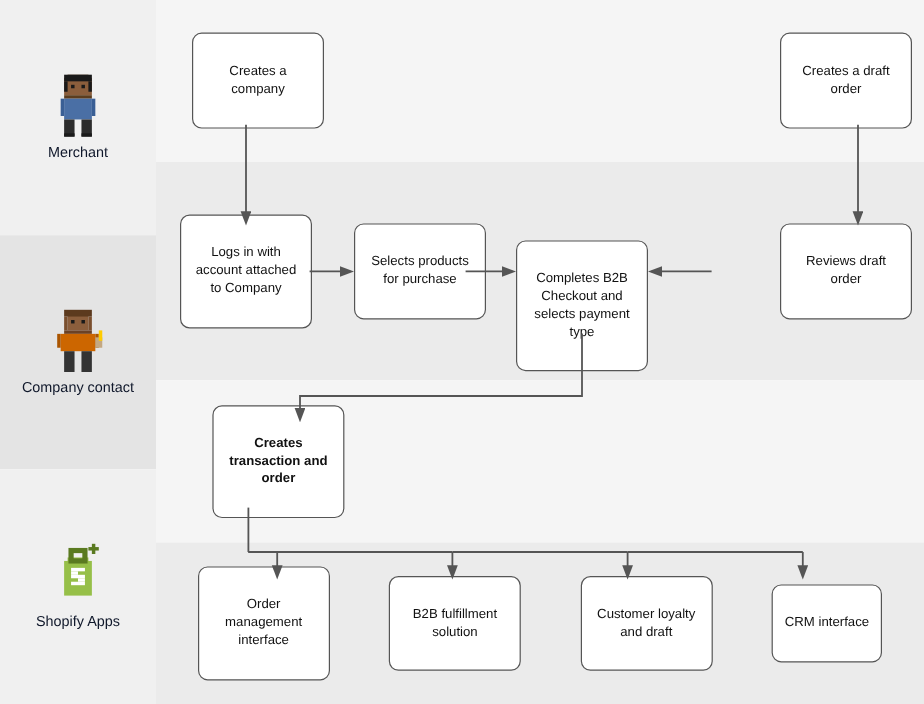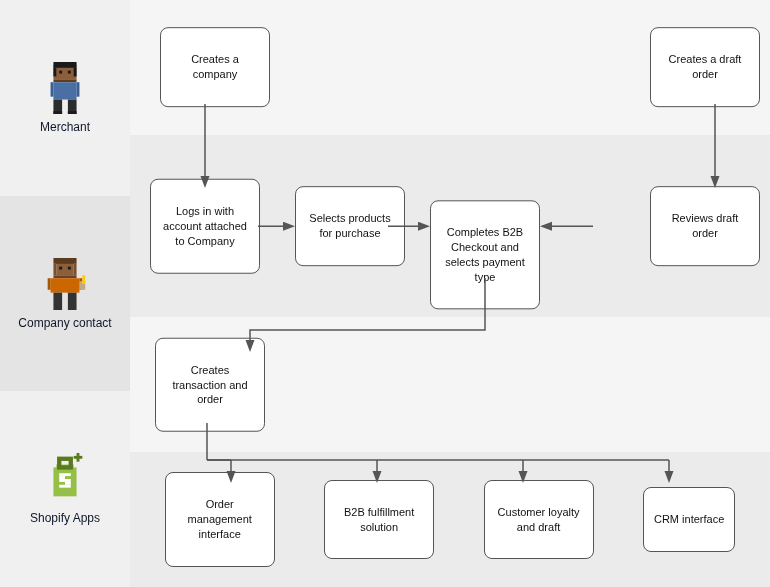--- a/index.html
+++ b/index.html
@@ -228,21 +228,21 @@
 
         <line x1="128" y1="50%" x2="162" y2="50%" stroke="#555" stroke-width="1.5" marker-end="url(#arr1)"></line>
 
         <line x1="258" y1="50%" x2="297" y2="50%" stroke="#555" stroke-width="1.5" marker-end="url(#arr1)"></line>
 
         <line x1="463" y1="50%" x2="413" y2="50%" stroke="#555" stroke-width="1.5" marker-end="url(#arr1)"></line>
       </svg>
     </div>
 
     <div class="flow-row shopify-row" style="background:#f5f5f5; flex:1; position:relative; display:flex; align-items:center;">
-      <div class="flow-box" style="position:absolute; left:25px; top:50%; transform:translateY(-50%); min-width:95px;">
+      <div class="flow-box" style="position:absolute; left:47px; top:50%; transform:translateY(-50%); min-width:95px;font-weight:bold;">
         <span>Creates transaction and order</span>
       </div>
 
     </div>
 
     <div class="flow-row apps-row" style="background:#ebebeb; flex:1; position:relative; display:flex; align-items:center; justify-content:space-around; padding: 8px 10px 8px 10px;">
       <div class="flow-box">
         <span>Order management interface</span>
       </div>
       <div class="flow-box">

